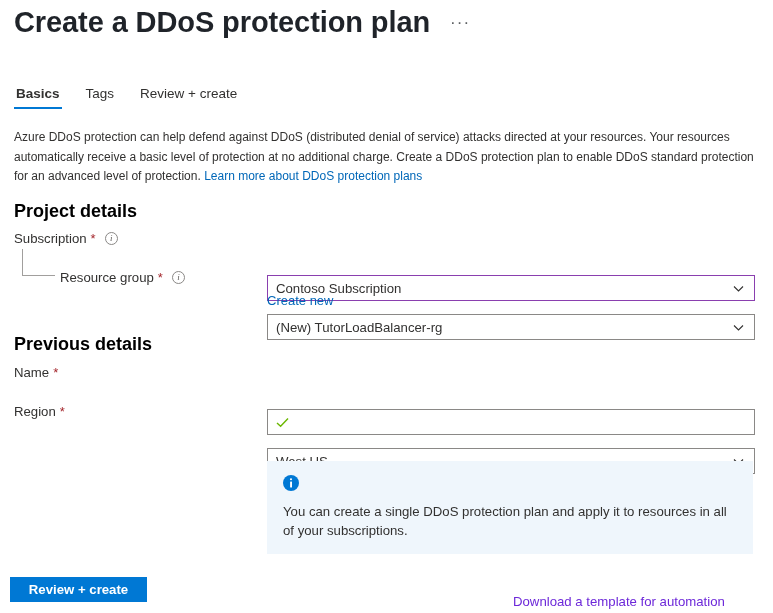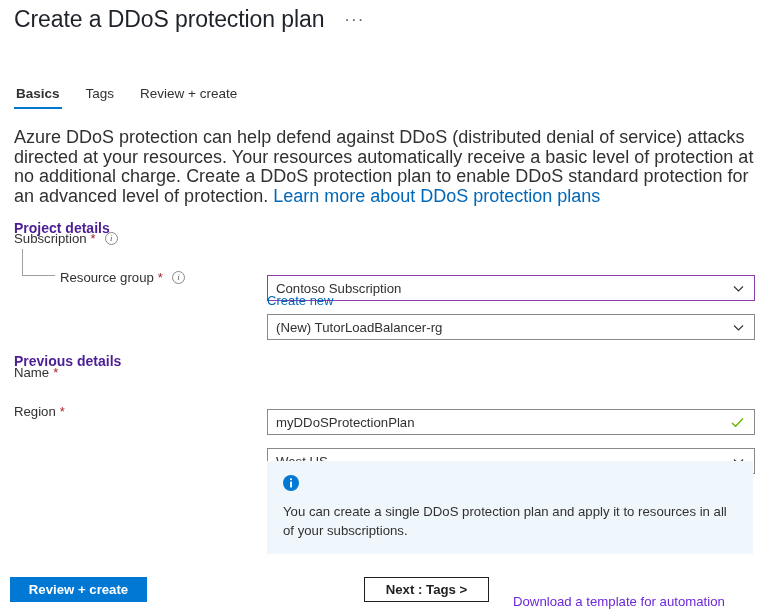--- a/index.html
+++ b/index.html
@@ -20,22 +20,22 @@
   
   .title-row {
     position: absolute;
     left: 14px;
     top: 6px;
     display: flex;
     align-items: center;
     gap: 16px;
   }
   .page-title {
-    font-size: 23px;
-    font-weight: normal;
+    font-size: 29px;
+    font-weight: bold;
     color: #1f2329;
     letter-spacing: -0.1px;
     white-space: nowrap;
   }
   .ellipsis-btn {
     font-size: 17px;
     color: #5c5f62;
     line-height: 10px;
     padding: 2px 4px;
     cursor: pointer;
@@ -73,38 +73,37 @@
     height: 2px;
     background: #0078d4;
   }
 
   
   .description {
     position: absolute;
     left: 14px;
     top: 128px;
     width: 740px;
-    font-size: 18px;
+    font-size: 12px;
     line-height: 19.5px;
     color: #323130;
   }
   .link {
     color: #0067b8;
     text-decoration: none;
     cursor: pointer;
   }
 
   
   .section-header {
     position: absolute;
     left: 14px;
-    font-size: 14px;
+    font-size: 18px;
     font-weight: bold;
-    color: #4c1d95;
-    margin-top: 19px;
+    color: #000000;
   }
   #sec-project { top: 201px; }
   #sec-instance { top: 334px; }
 
   
   .field-label {
     position: absolute;
     font-size: 13.2px;
     color: #323130;
     display: flex;
@@ -341,21 +340,20 @@
 <div class="create-new-link">Create new</div>
 
 <div class="section-header" id="sec-instance">Previous details</div>
 
 <div class="field-label" id="lbl-name">
   <span>Name</span>
   <span class="req-star">*</span>
 </div>
 
 <div class="control" id="ctl-name">
-  <span class="value">myDDoSProtectionPlan</span>
   <span class="check-ok">
     <svg viewBox="0 0 13 11" width="13" height="11">
         <path d="M1 6 L4.6 9.2 L12 1.4" fill="none" stroke="#6bb700" stroke-width="1.4"></path>
       </svg>
   </span>
 </div>
 
 <div class="field-label" id="lbl-region">
   <span>Region</span>
   <span class="req-star">*</span>
@@ -376,15 +374,14 @@
       <circle cx="8" cy="8" r="8" fill="#0078d4"></circle>
       <circle cx="8" cy="4.2" r="1.05" fill="#ffffff"></circle>
       <rect x="7.1" y="6.4" width="1.9" height="6" rx="0.5" fill="#ffffff"></rect>
     </svg>
   </span>
   <span class="banner-text">You can create a single DDoS protection plan and apply it to resources in all of your subscriptions.</span>
 </div>
 
 <div class="footer">
   <div class="btn btn-primary">Review + create</div>
-  <div class="btn btn-secondary">Next : Tags &gt;</div>
   <div class="footer-link">Download a template for automation</div>
 </div>
 
 </body></html>

